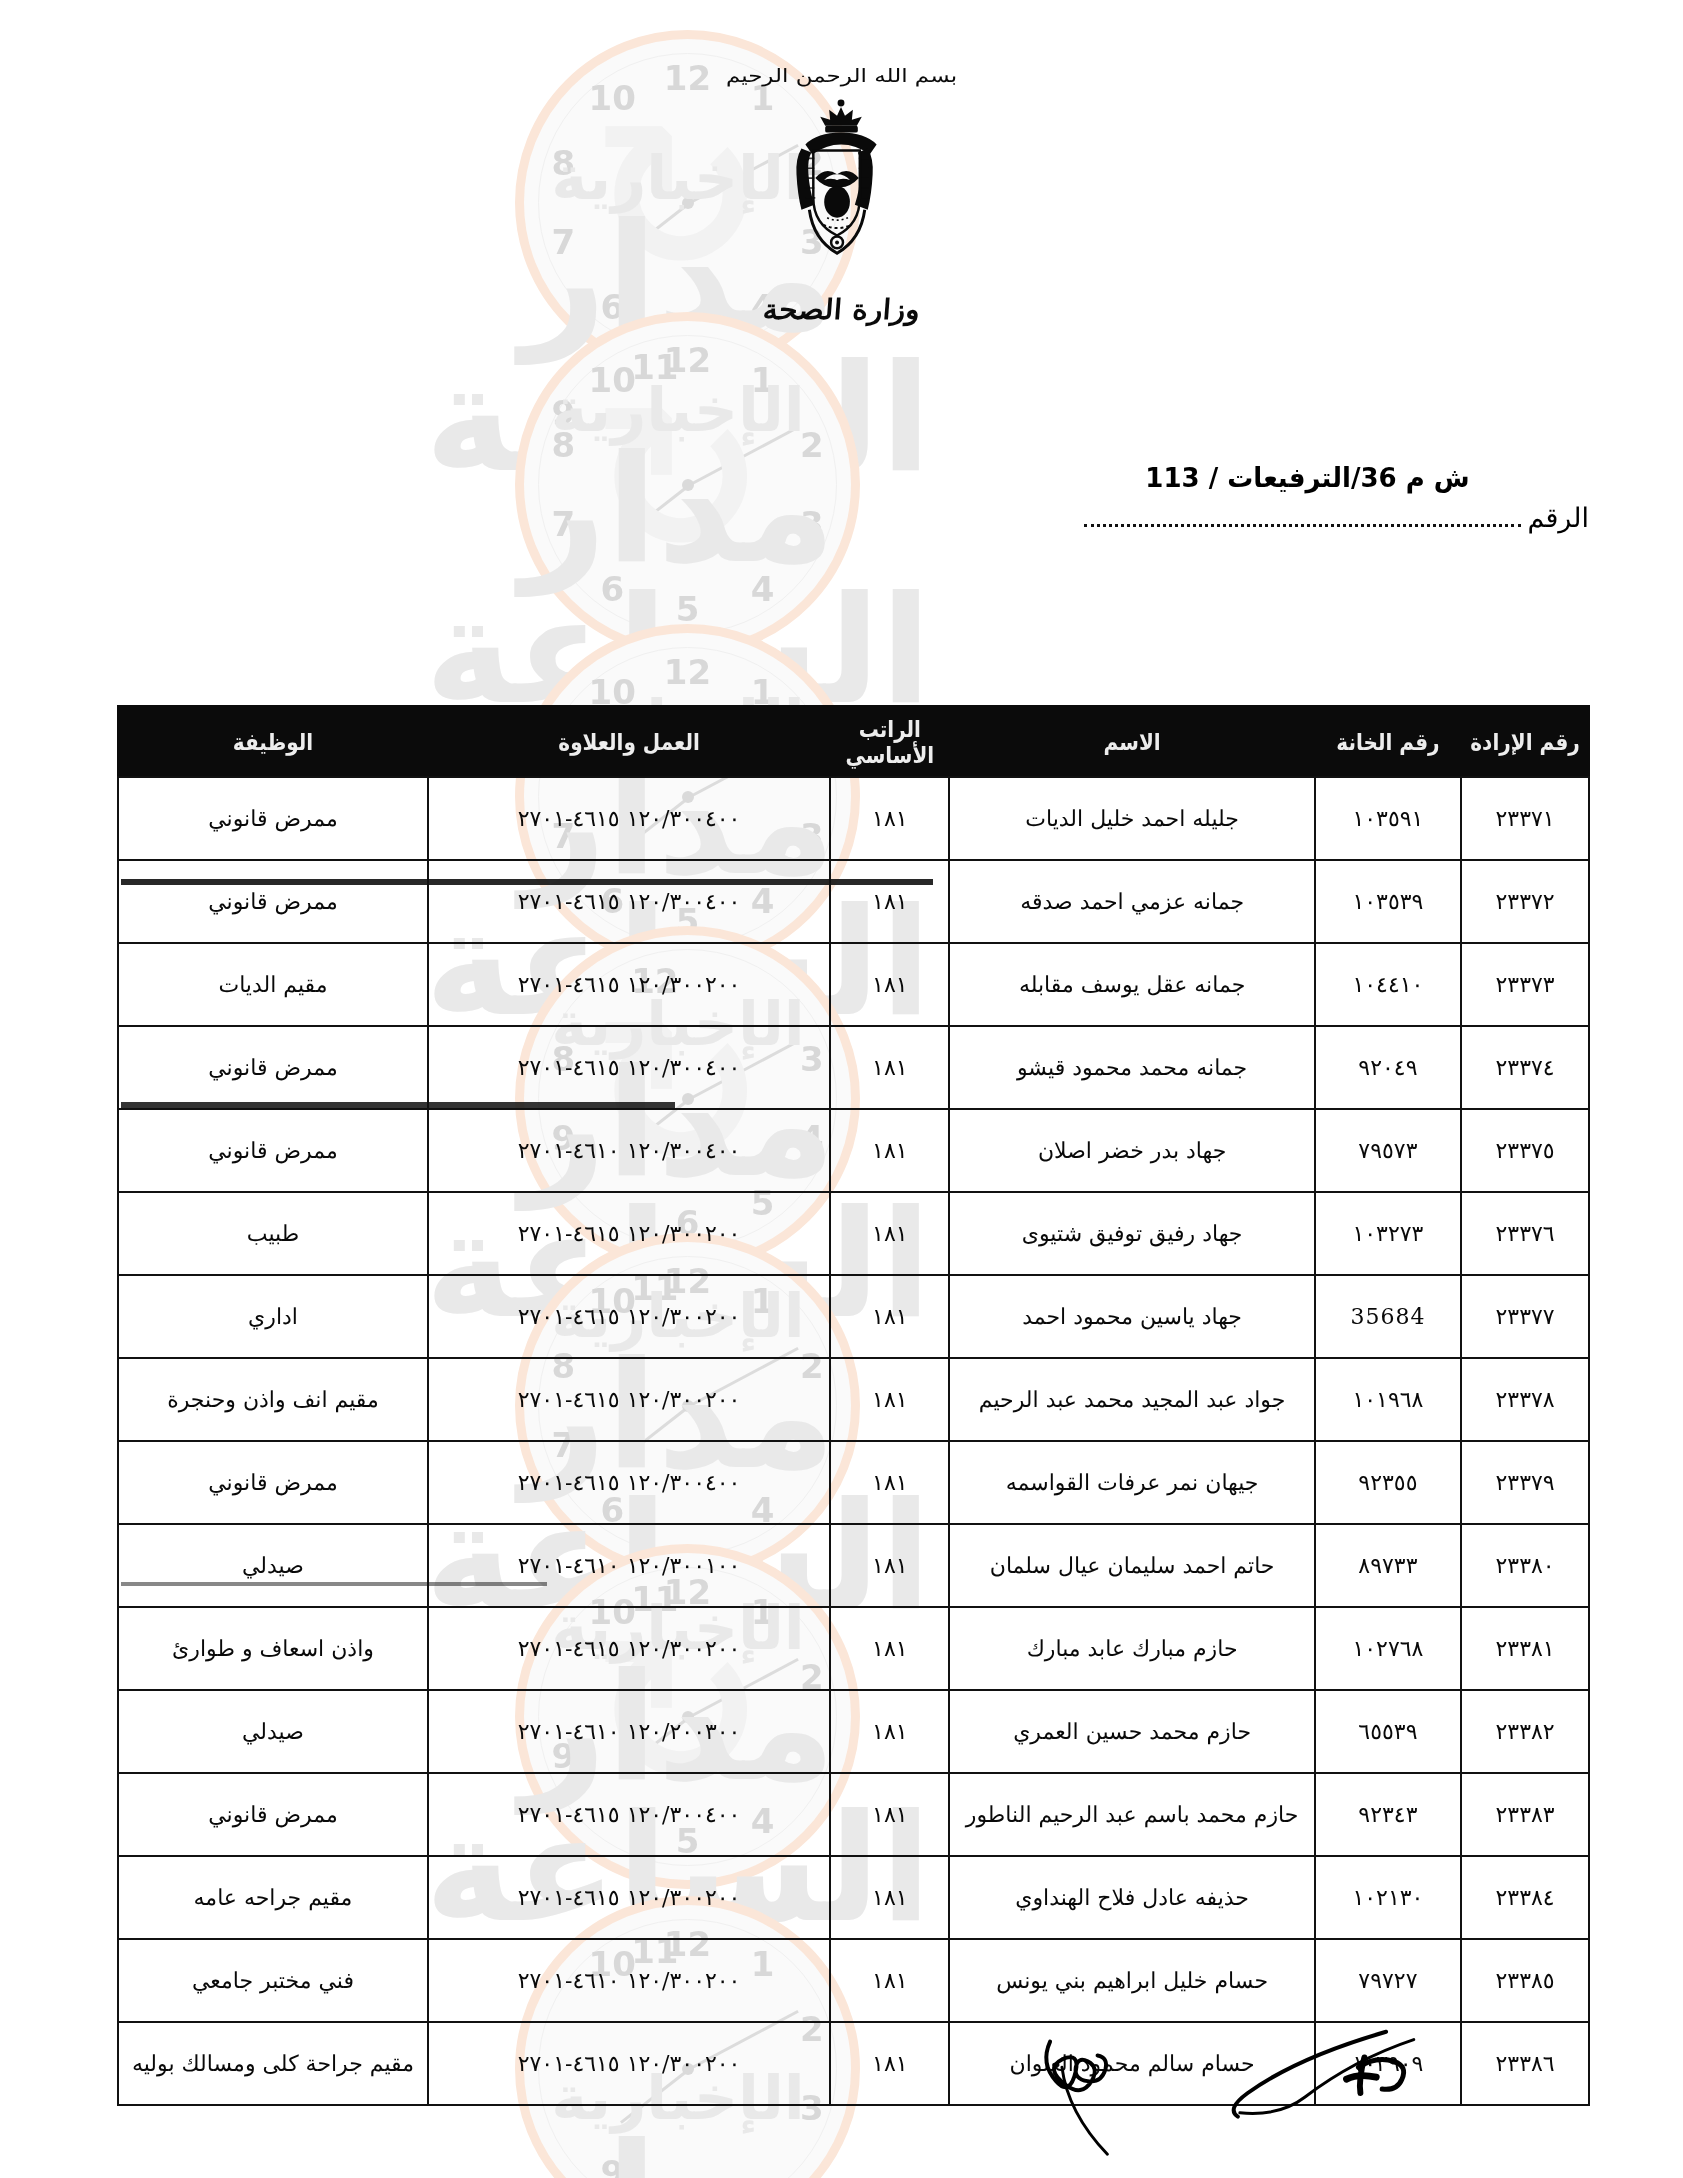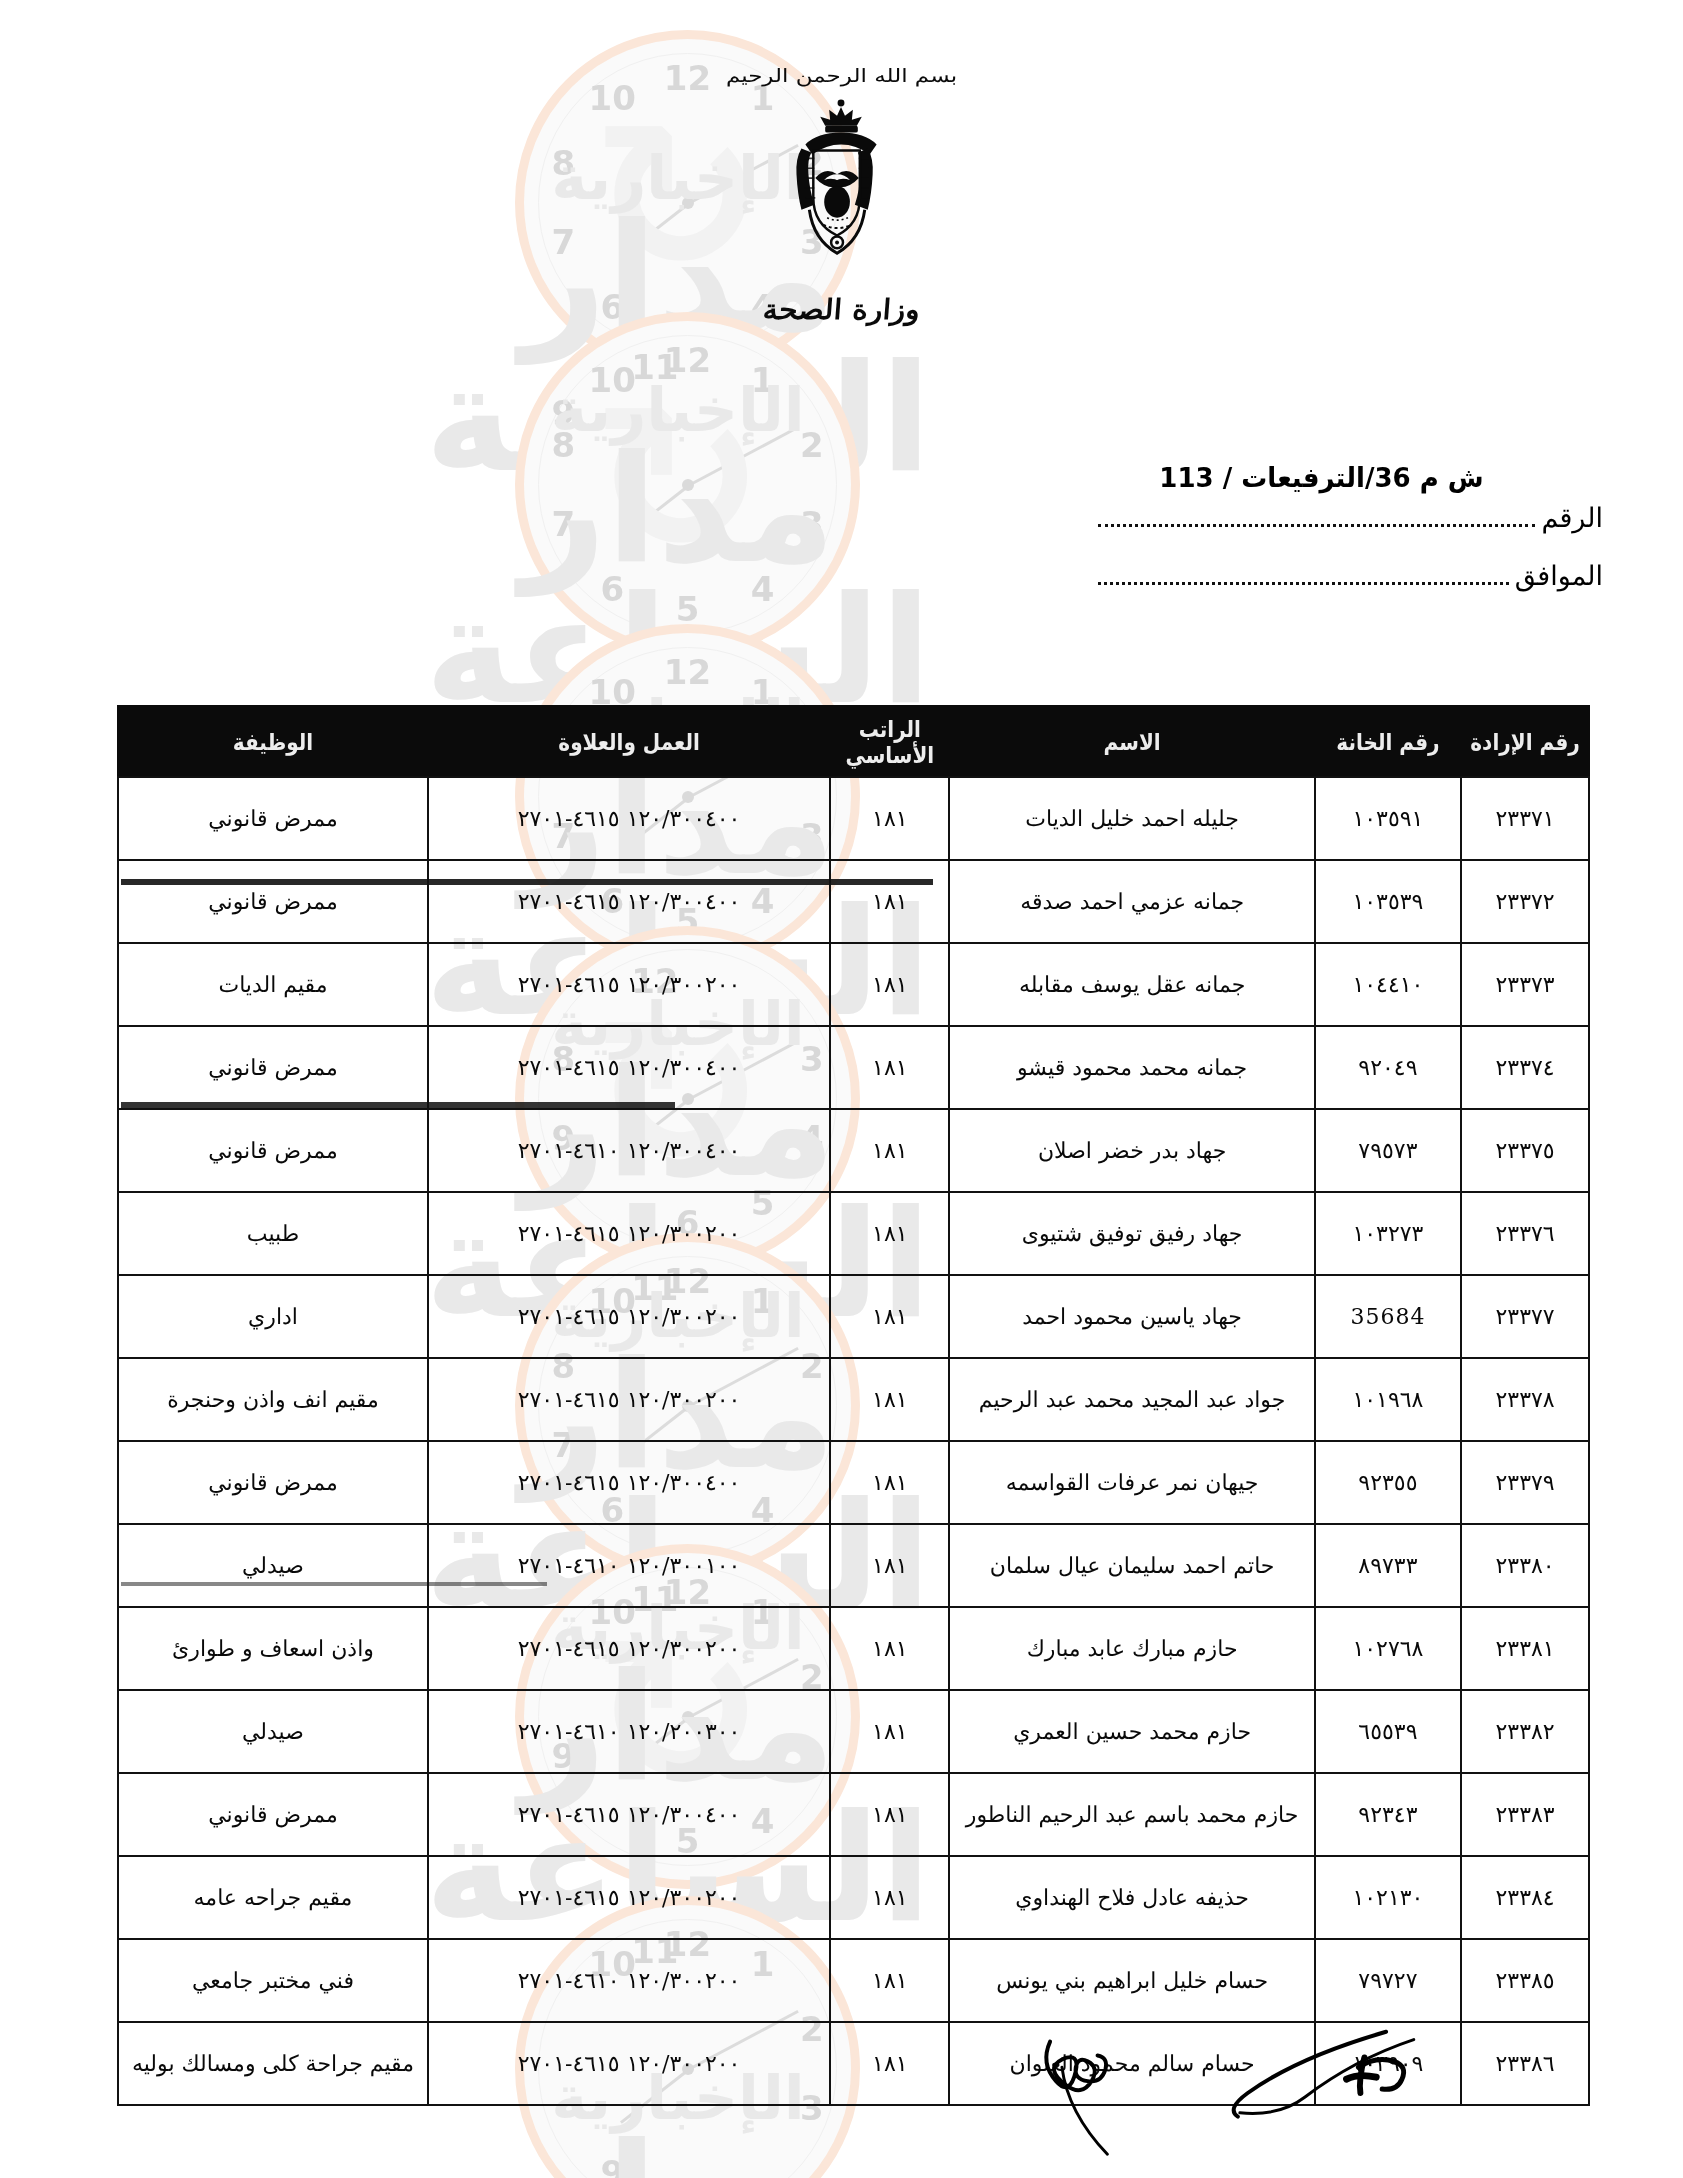--- a/index.html
+++ b/index.html
@@ -112,21 +112,21 @@
     font-family: "DejaVu Serif", "Liberation Serif", serif;
     font-weight: bold;
     letter-spacing: -2px;
     transform: scaleY(0.92) skewX(-4deg);
   }
 
   
   .refblock {
     position: absolute;
     top: 463px;
-    right: 80px;
+    right: 94px;
     width: 535px;
     z-index: 3;
     font-family: "DejaVu Sans", "Liberation Sans", sans-serif;
   }
   .ref-docno {
     text-align: center;
     font-size: 26px;
     font-weight: bold;
     color: #000;
     margin-right: 28px;
@@ -441,24 +441,20 @@
 
   <div class="refblock">
     <div class="ref-docno">ش م 36/الترفيعات / 113</div>
 
     <div class="ref-row">
       <span class="ref-label">الرقم</span>
       <span class="ref-dots"></span>
     </div>
 
 
-    <div class="ref-row" style="margin-top:24px;">
-      <span class="ref-label">الموافق</span>
-      <span class="ref-dots"></span>
-    </div>
   </div>
 
   <div class="table-wrap">
     <table class="promo">
       <colgroup>
         <col style="width:104px">
         <col style="width:119px">
         <col style="width:297px">
         <col style="width:97px">
         <col style="width:327px">

